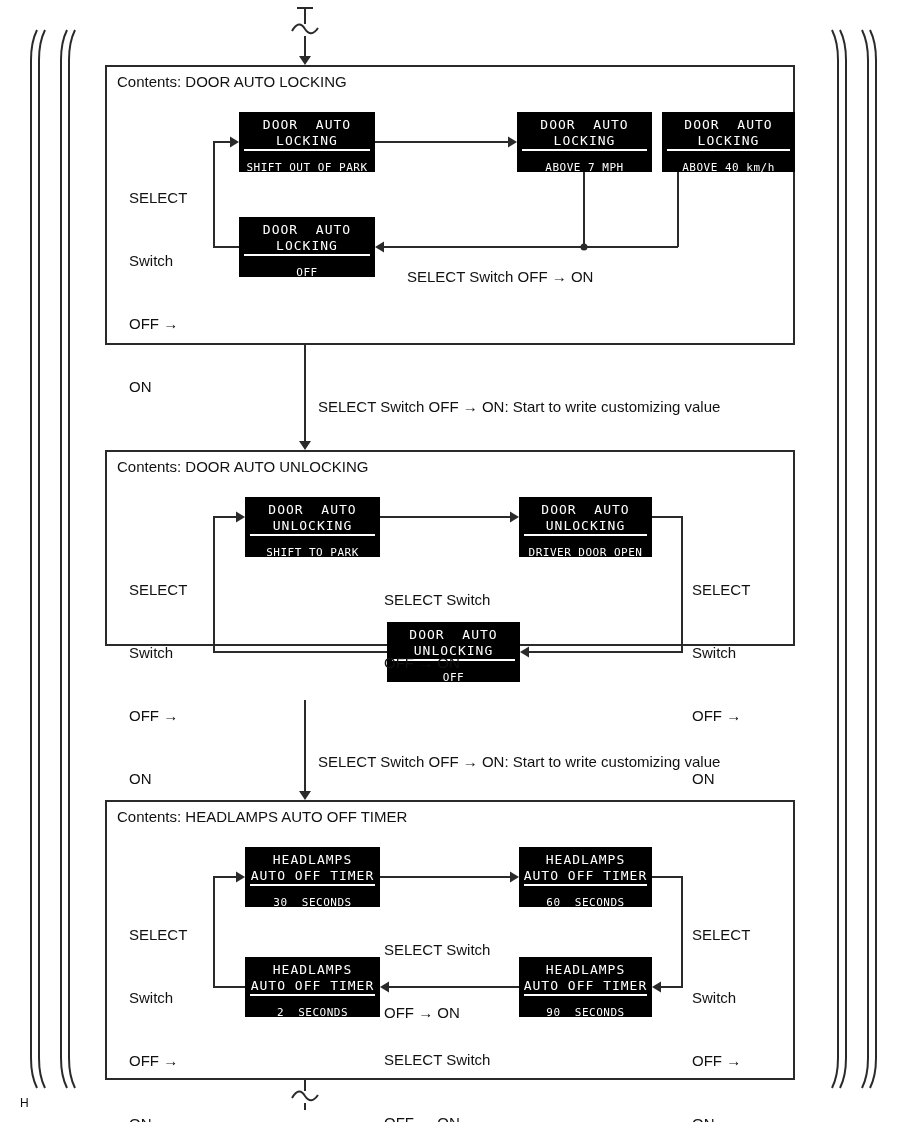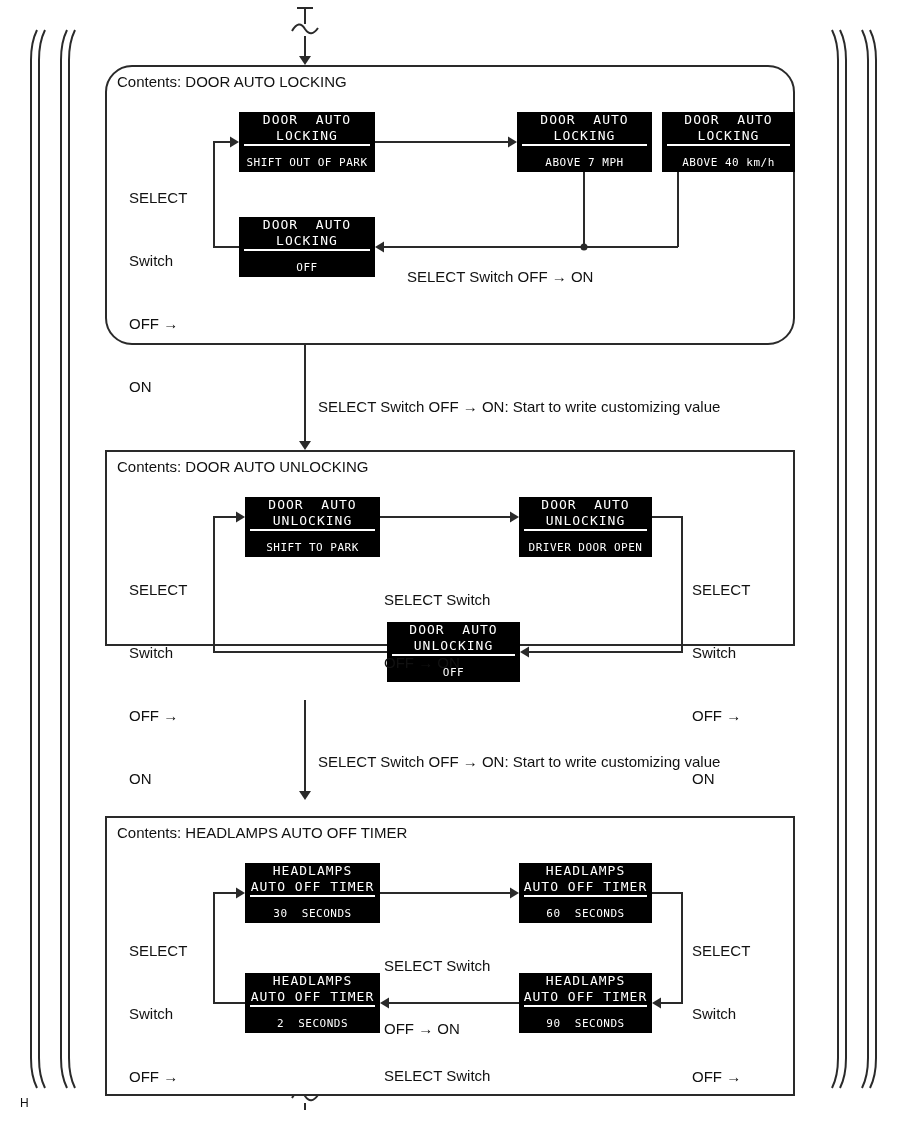--- a/index.html
+++ b/index.html
@@ -11,21 +11,20 @@
     position:absolute; left:105px; width:690px;
     border:2px solid #2a2a2a; background:#fff;
   }
   .section-title { position:absolute; left:10px; top:6px; font-size:15px; white-space:pre; }
   .label { position:absolute; font-size:15px; line-height:21px; white-space:pre; }
   .note-sm { font-size:14px; line-height:19px; }
   .lcd {
     position:absolute; background:#000; color:#fff;
     display:flex; flex-direction:column;
     padding:5px 3px 3px;
-    justify-content:flex-end;
   }
   .lcd .l1, .lcd .l2 {
     font-family:"DejaVu Sans Mono",monospace; font-size:13px; letter-spacing:1px;
     text-align:center; white-space:pre; line-height:1.22;
   }
   .lcd .val {
     margin-top:auto;
     font-family:"DejaVu Sans Mono",monospace; font-size:11px; letter-spacing:0.5px;
     text-align:center; white-space:pre;
     border-top:2px solid #fff; padding-top:10px; margin-left:2px; margin-right:2px;
@@ -79,21 +78,21 @@
   <div class="label" style="left:318px; top:354px;">
     <div>SELECT Switch OFF → ON: Start to write customizing value</div>
     <div>when there is setting operation</div>
   </div>
 
   <div class="label" style="left:318px; top:709px;">
     <div>SELECT Switch OFF → ON: Start to write customizing value</div>
     <div>when there is setting operation</div>
   </div>
 
-  <section class="section-box" style="top:65px; height:280px;border-radius:27px;">
+  <section class="section-box" style="top:65px; height:280px;">
     <svg class="svg-abs" width="690" height="280" viewBox="0 0 690 280">
       <g stroke="#2a2a2a" stroke-width="2" fill="none">
         <path d="M132,180 H107 V75 H124"></path>
         <path d="M268,75 H402"></path>
         <path d="M477,105 V180"></path>
         <path d="M571,105 V180"></path>
         <path d="M571,180 H276"></path>
       </g>
       <circle cx="477" cy="180" r="3.5" fill="#2a2a2a"></circle>
       <polygon points="123,69.5 123,80.5 132,75" fill="#2a2a2a"></polygon>
@@ -183,21 +182,21 @@
     </div>
 
     <div class="label" style="left:585px; top:85px;">
       <div>SELECT</div>
       <div>Switch</div>
       <div>OFF →</div>
       <div>ON</div>
     </div>
   </section>
 
-  <section class="section-box" style="top:800px; height:280px;margin-top:16px;">
+  <section class="section-box" style="top:800px; height:280px;">
     <svg class="svg-abs" width="690" height="280" viewBox="0 0 690 280">
       <g stroke="#2a2a2a" stroke-width="2" fill="none">
         <path d="M138,185 H107 V75 H130"></path>
         <path d="M273,75 H404"></path>
         <path d="M545,75 H575 V185 H553"></path>
         <path d="M412,185 H281"></path>
       </g>
       <polygon points="129,69.5 129,80.5 138,75" fill="#2a2a2a"></polygon>
       <polygon points="403,69.5 403,80.5 412,75" fill="#2a2a2a"></polygon>
       <polygon points="554,179.5 554,190.5 545,185" fill="#2a2a2a"></polygon>

